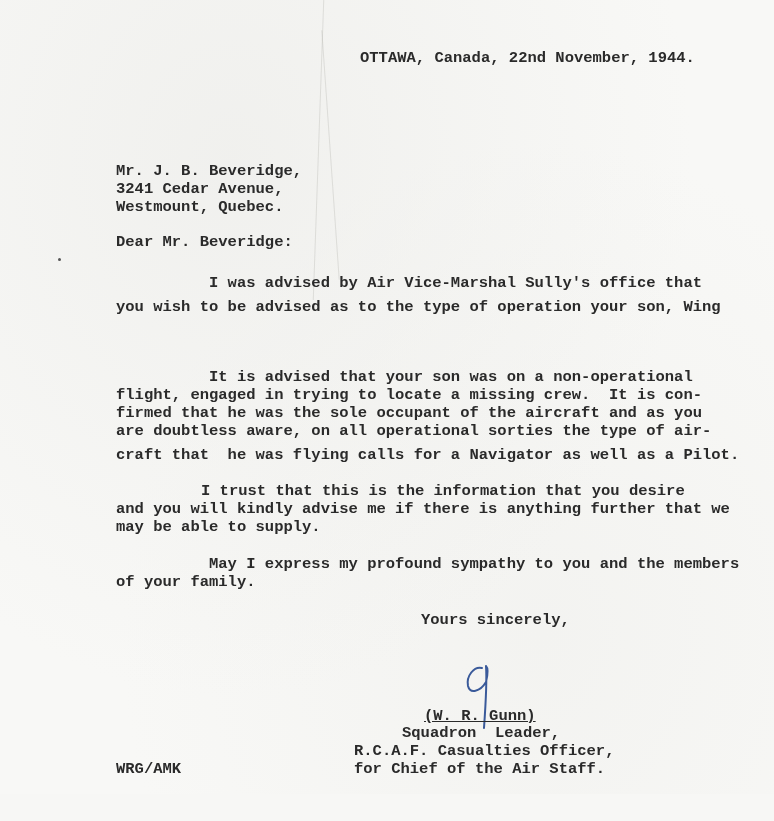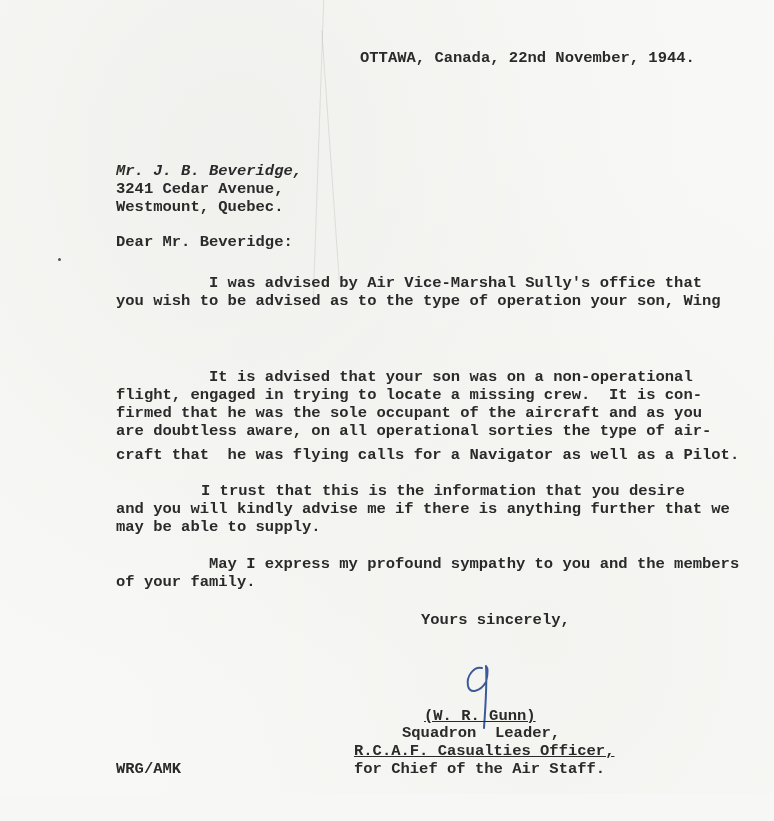--- a/index.html
+++ b/index.html
@@ -55,28 +55,28 @@
 <body>
 
 <div class="page">
 
   <div class="fold" style="left:318px; top:0; height:300px; transform:rotate(2deg);"></div>
   <div class="fold" style="left:330px; top:30px; height:250px; transform:rotate(-4deg);"></div>
   <div class="speck" style="left:58px; top:258px;"></div>
 
   <div class="line" style="left:360px; top:49px;">OTTAWA, Canada, 22nd November, 1944.</div>
 
-  <div class="line" style="left:116px; top:162px;font-style:italic;">Mr. J. B. Beveridge,</div>
+  <div class="line" style="left:116px; top:162px;">Mr. J. B. Beveridge,</div>
   <div class="line" style="left:116px; top:180px;">3241 Cedar Avenue,</div>
   <div class="line" style="left:116px; top:198px;">Westmount, Quebec.</div>
 
   <div class="line" style="left:116px; top:233px;">Dear Mr. Beveridge:</div>
 
   <div class="line" style="left:116px; top:274px;">          I was advised by Air Vice-Marshal Sully's office that</div>
-  <div class="line" style="left:116px; top:292px;text-align:center;">you wish to be advised as to the type of operation your son, Wing</div>
+  <div class="line" style="left:116px; top:298px;text-align:center;">you wish to be advised as to the type of operation your son, Wing</div>
 
   <div class="line" style="left:116px; top:368px;">          It is advised that your son was on a non-operational</div>
   <div class="line" style="left:116px; top:386px;">flight, engaged in trying to locate a missing crew.  It is con-</div>
   <div class="line" style="left:116px; top:404px;">firmed that he was the sole occupant of the aircraft and as you</div>
   <div class="line" style="left:116px; top:422px;">are doubtless aware, on all operational sorties the type of air-</div>
   <div class="line" style="left:116px; top:440px;margin-top:6px;">craft that  he was flying calls for a Navigator as well as a Pilot.</div>
 
   <div class="line" style="left:108px; top:482px;">          I trust that this is the information that you desire</div>
   <div class="line" style="left:116px; top:500px;">and you will kindly advise me if there is anything further that we</div>
   <div class="line" style="left:116px; top:518px;">may be able to supply.</div>
@@ -85,18 +85,18 @@
   <div class="line" style="left:116px; top:573px;">of your family.</div>
 
   <div class="line" style="left:421px; top:611px;">Yours sincerely,</div>
 
   <svg class="sig" viewBox="0 0 40 70">
     <path d="M22 8 C14 6, 6 16, 8 26 C10 34, 20 32, 26 22 C28 14, 28 8, 26 6 M26 6 C27 20, 26 40, 24 68" fill="none" stroke="#3a5a9a" stroke-width="2" stroke-linecap="round"></path>
   </svg>
 
   <div class="line" style="left:424px; top:707px;text-decoration:underline;">(W. R. Gunn)</div>
   <div class="line" style="left:402px; top:724px;">Squadron  Leader,</div>
-  <div class="line" style="left:354px; top:742px;text-decoration:underline;">R.C.A.F. Casualties Officer,</div>
+  <div class="line" style="left:354px; top:742px;">R.C.A.F. Casualties Officer,</div>
   <div class="line" style="left:354px; top:760px;">for Chief of the Air Staff.</div>
 
   <div class="line" style="left:116px; top:760px;">WRG/AMK</div>
 
 </div>
 
 </body></html>

